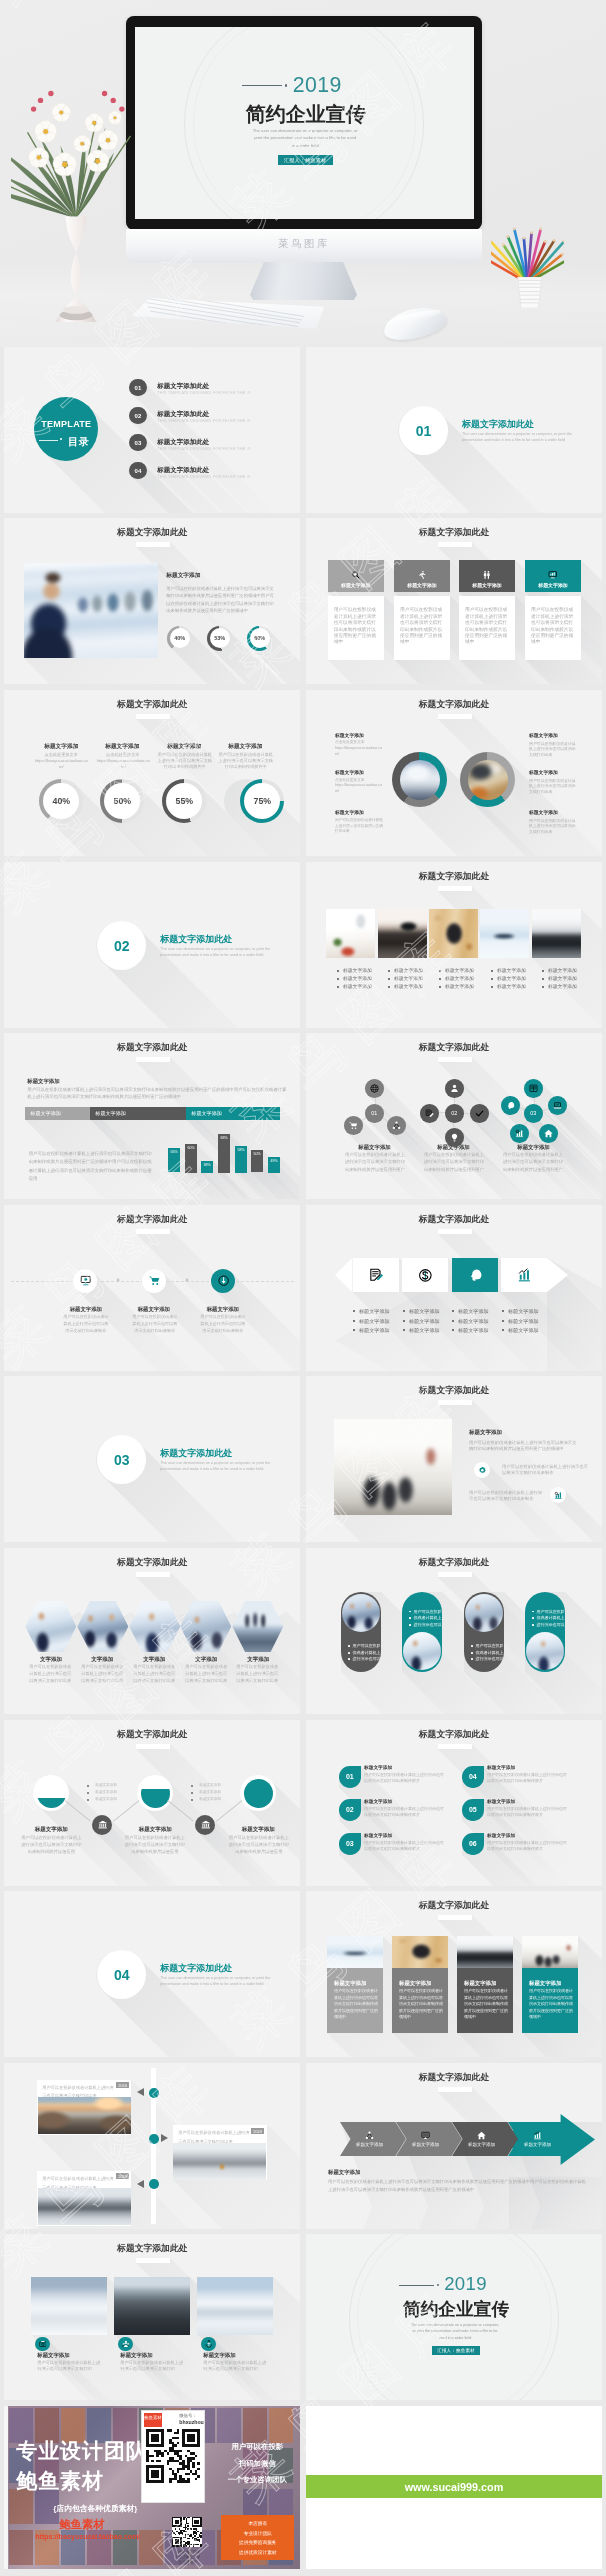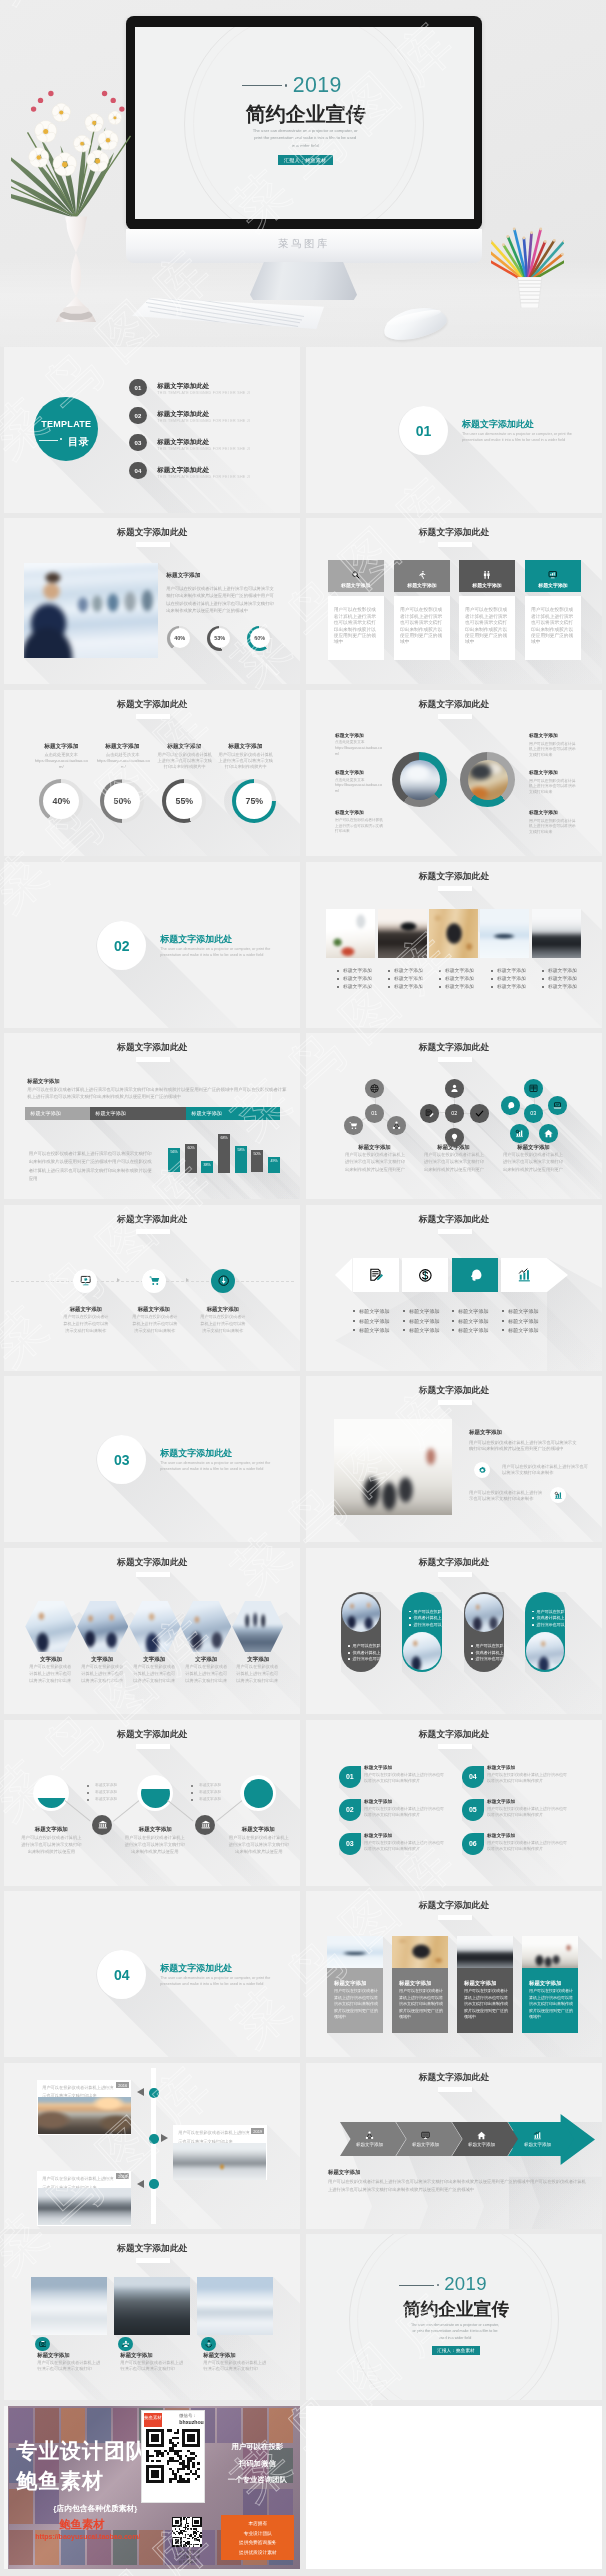--- a/index.html
+++ b/index.html
@@ -516,21 +516,21 @@
         <div class="lsh" style="left:158px;top:89px;width:289px;height:44px;border-radius:22px;z-index:1;transform-origin:22px 22px;transform:rotate(45deg);background:linear-gradient(90deg,rgba(52,58,70,0.070) 0%,rgba(52,58,70,0.022) 40%,rgba(52,58,70,0) 76%)"></div>
         <div class="gauge" style="left:158px;top:89px;width:44px;height:44px;background:conic-gradient(#e3e3e3 0deg 162.0deg,#585858 162.0deg 360deg)">
           <div class="in" style="left:4px;top:4px;width:36px;height:36px;font-size:8.8px">
             <span>55%</span>
           </div>
         </div>
         <div class="h7 z2" style="left:210px;top:53px;width:62px;text-align:center;font-size:5.7px;line-height:7px">标题文字添加</div>
         <div class="bd2 z2" style="left:213px;top:62px;width:57px;text-align:center;font-size:4.2px;line-height:6px">用户可以在投影仪或者计算机上进行演示也可以将演示文稿打印出来制作或胶片中</div>
         <div class="bd2 z2" style="left:215px;top:68px;width:54px;text-align:center;font-size:4.2px;line-height:6px;word-break:break-all"></div>
         <div class="lsh" style="left:220px;top:89px;width:289px;height:44px;border-radius:22px;z-index:1;transform-origin:22px 22px;transform:rotate(45deg);background:linear-gradient(90deg,rgba(52,58,70,0.070) 0%,rgba(52,58,70,0.022) 40%,rgba(52,58,70,0) 76%)"></div>
-        <div class="gauge" style="left:228px;top:89px;width:44px;height:44px;background:conic-gradient(#e3e3e3 0deg 90.0deg,#0e8e90 90.0deg 360deg)">
+        <div class="gauge" style="left:236px;top:89px;width:44px;height:44px;background:conic-gradient(#e3e3e3 0deg 90.0deg,#0e8e90 90.0deg 360deg)">
           <div class="in" style="left:4px;top:4px;width:36px;height:36px;font-size:8.8px">
             <span>75%</span>
           </div>
         </div>
       </div>
 <div class="slide" style="left:306px;top:690px">
         <div class="ttl">标题文字添加此处</div>
         <div class="lsh" style="left:132px;top:24px;width:164px;height:135px;z-index:1;clip-path:polygon(0 0,20.635% 0,100% 96.154%,100% 100%,79.365% 100%,0 3.846%);background:linear-gradient(135deg,rgba(52,58,70,0.055) 0%,rgba(52,58,70,0.02) 42%,rgba(52,58,70,0) 72%);"></div>
         <div class="tbar"></div>
         <div class="lsh" style="left:86px;top:62px;width:313px;height:55px;border-radius:28px;z-index:1;transform-origin:28px 28px;transform:rotate(45deg);background:linear-gradient(90deg,rgba(52,58,70,0.080) 0%,rgba(52,58,70,0.022) 40%,rgba(52,58,70,0) 76%)"></div>
@@ -1604,20 +1604,23 @@
           <rect x="20" y="13" width="1" height="1" fill="#111"></rect>
           <rect x="20" y="14" width="1" height="1" fill="#111"></rect>
           <rect x="20" y="19" width="1" height="1" fill="#111"></rect>
           <rect x="20" y="20" width="1" height="1" fill="#111"></rect>
         </svg></div>
       <div style="position:absolute;left:153px;top:144px;width:61px;text-align:center;font-size:3.6px;color:#444">1.手机淘宝扫描</div>
       <div style="position:absolute;left:153px;top:149px;width:61px;text-align:center;font-size:3.6px;color:#444">2.关注掌柜店铺</div>
       <div style="position:absolute;left:153px;top:154px;width:61px;text-align:center;font-size:3.6px;color:#444">抢免费素材</div>
     </div>
     <div style="position:absolute;left:306px;top:2406px;width:296px;height:163px;background:#fff"></div>
+    <div style="position:absolute;left:306px;top:2475px;width:296px;height:23.4px;background:#8cc63f;display:flex;align-items:center;justify-content:center">
+      <span style="font-size:10.8px;font-weight:700;color:#fff">www.sucai999.com</span>
+    </div>
 <div class="wm">
       <div class="wmrow" style="left:-26px;top:-35px">菜鸟图库</div>
       <div class="wmrow" style="left:217px;top:192px">菜鸟图库</div>
       <div class="wmrow" style="left:-26px;top:420px">菜鸟图库</div>
       <div class="wmrow" style="left:217px;top:647px">菜鸟图库</div>
       <div class="wmrow" style="left:-26px;top:874px">菜鸟图库</div>
       <div class="wmrow" style="left:217px;top:1101px">菜鸟图库</div>
       <div class="wmrow" style="left:-26px;top:1328px">菜鸟图库</div>
       <div class="wmrow" style="left:217px;top:1555px">菜鸟图库</div>
       <div class="wmrow" style="left:-26px;top:1782px">菜鸟图库</div>

